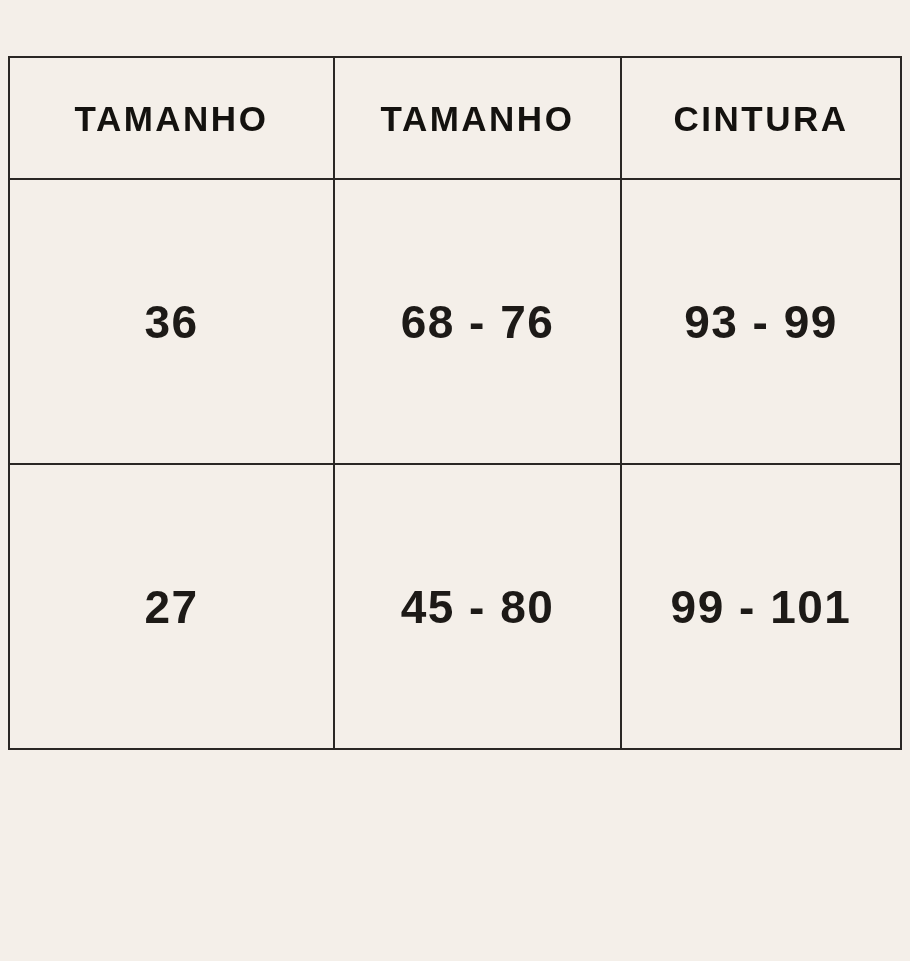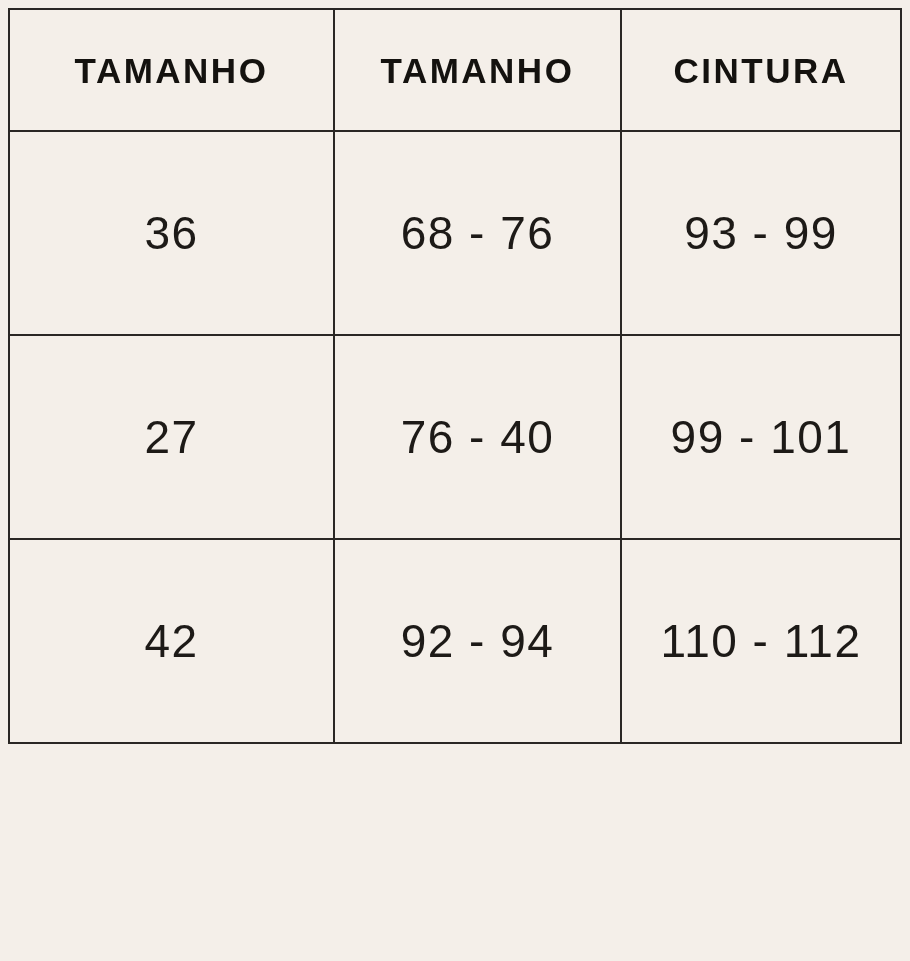--- a/index.html
+++ b/index.html
@@ -20,20 +20,21 @@
     background: #f4efe9;
     box-sizing: border-box;
     padding: 8px 10px 12px 8px;
   }
   table.size-table {
     width: 892px;
     height: 694px;
     border-collapse: collapse;
     table-layout: fixed;
     background: #f4efe9;
+    margin-top: 48px;
   }
   table.size-table th,
   table.size-table td {
     border: 2px solid #2a2724;
     text-align: center;
     vertical-align: middle;
     background: #f4efe9;
     padding: 0;
   }
   
@@ -45,21 +46,21 @@
   tbody tr { height: 204px; }
 
   table.size-table th {
     font-size: 35px;
     font-weight: 700;
     letter-spacing: 2.5px;
     color: #14120f;
   }
   table.size-table td {
     font-size: 46px;
-    font-weight: 400;
+    font-weight: 700;
     letter-spacing: 1.5px;
     color: #1d1a17;
   }
   .cell-inner {
     display: block;
     line-height: 1;
   }
 </style>
 </head>
 <body>
@@ -94,32 +95,21 @@
         </td>
         <td>
           <span class="cell-inner">93 - 99</span>
         </td>
       </tr>
       <tr>
         <td>
           <span class="cell-inner">27</span>
         </td>
         <td>
-          <span class="cell-inner">76 - 40</span>
+          <span class="cell-inner">45 - 80</span>
         </td>
         <td>
           <span class="cell-inner">99 - 101</span>
-        </td>
-      </tr>
-      <tr>
-        <td>
-          <span class="cell-inner">42</span>
-        </td>
-        <td>
-          <span class="cell-inner">92 - 94</span>
-        </td>
-        <td>
-          <span class="cell-inner">110 - 112</span>
         </td>
       </tr>
     </tbody>
   </table>
 </div>
 
 </body></html>

